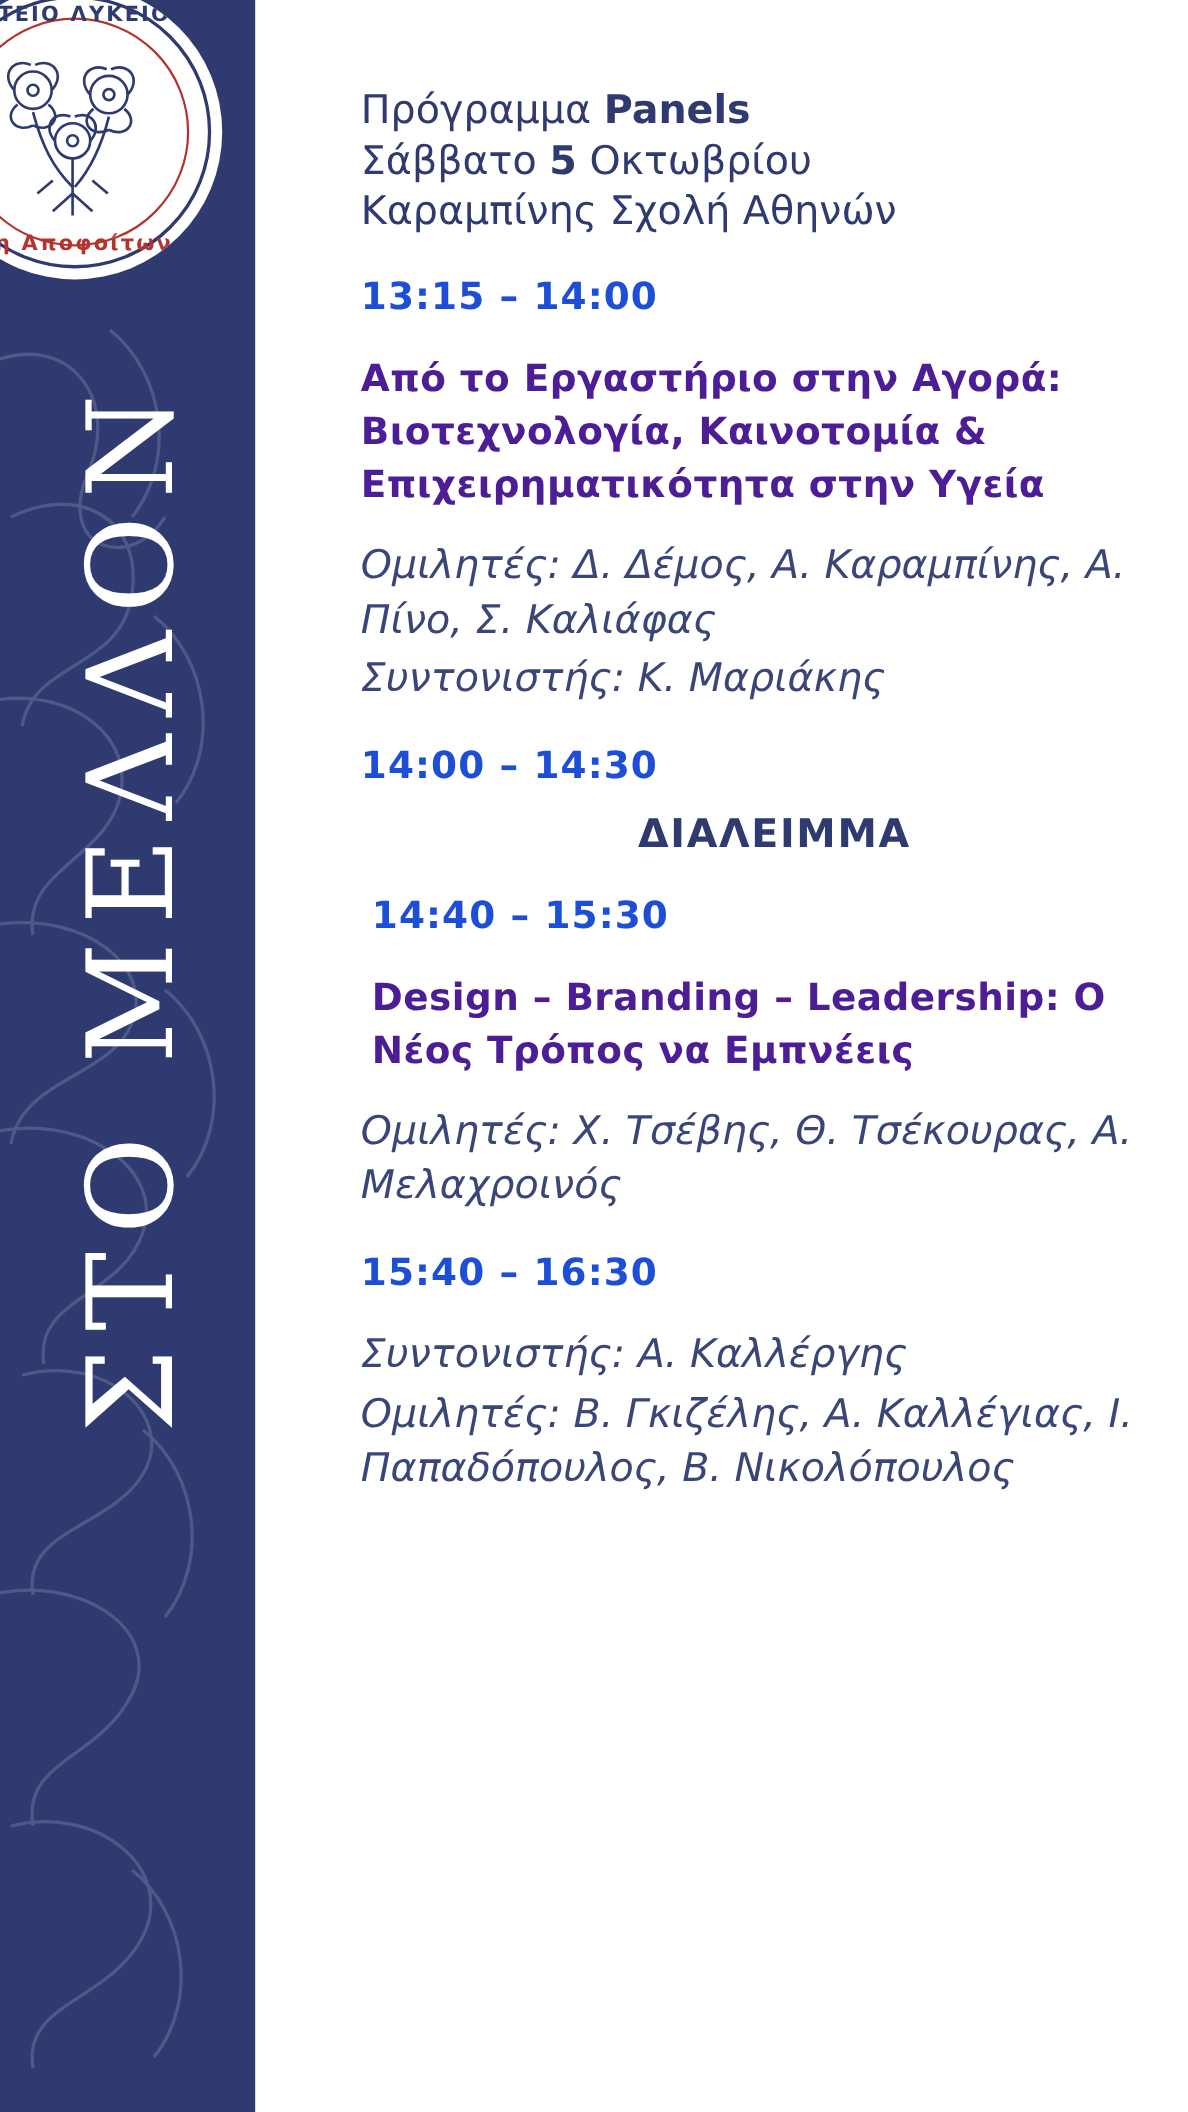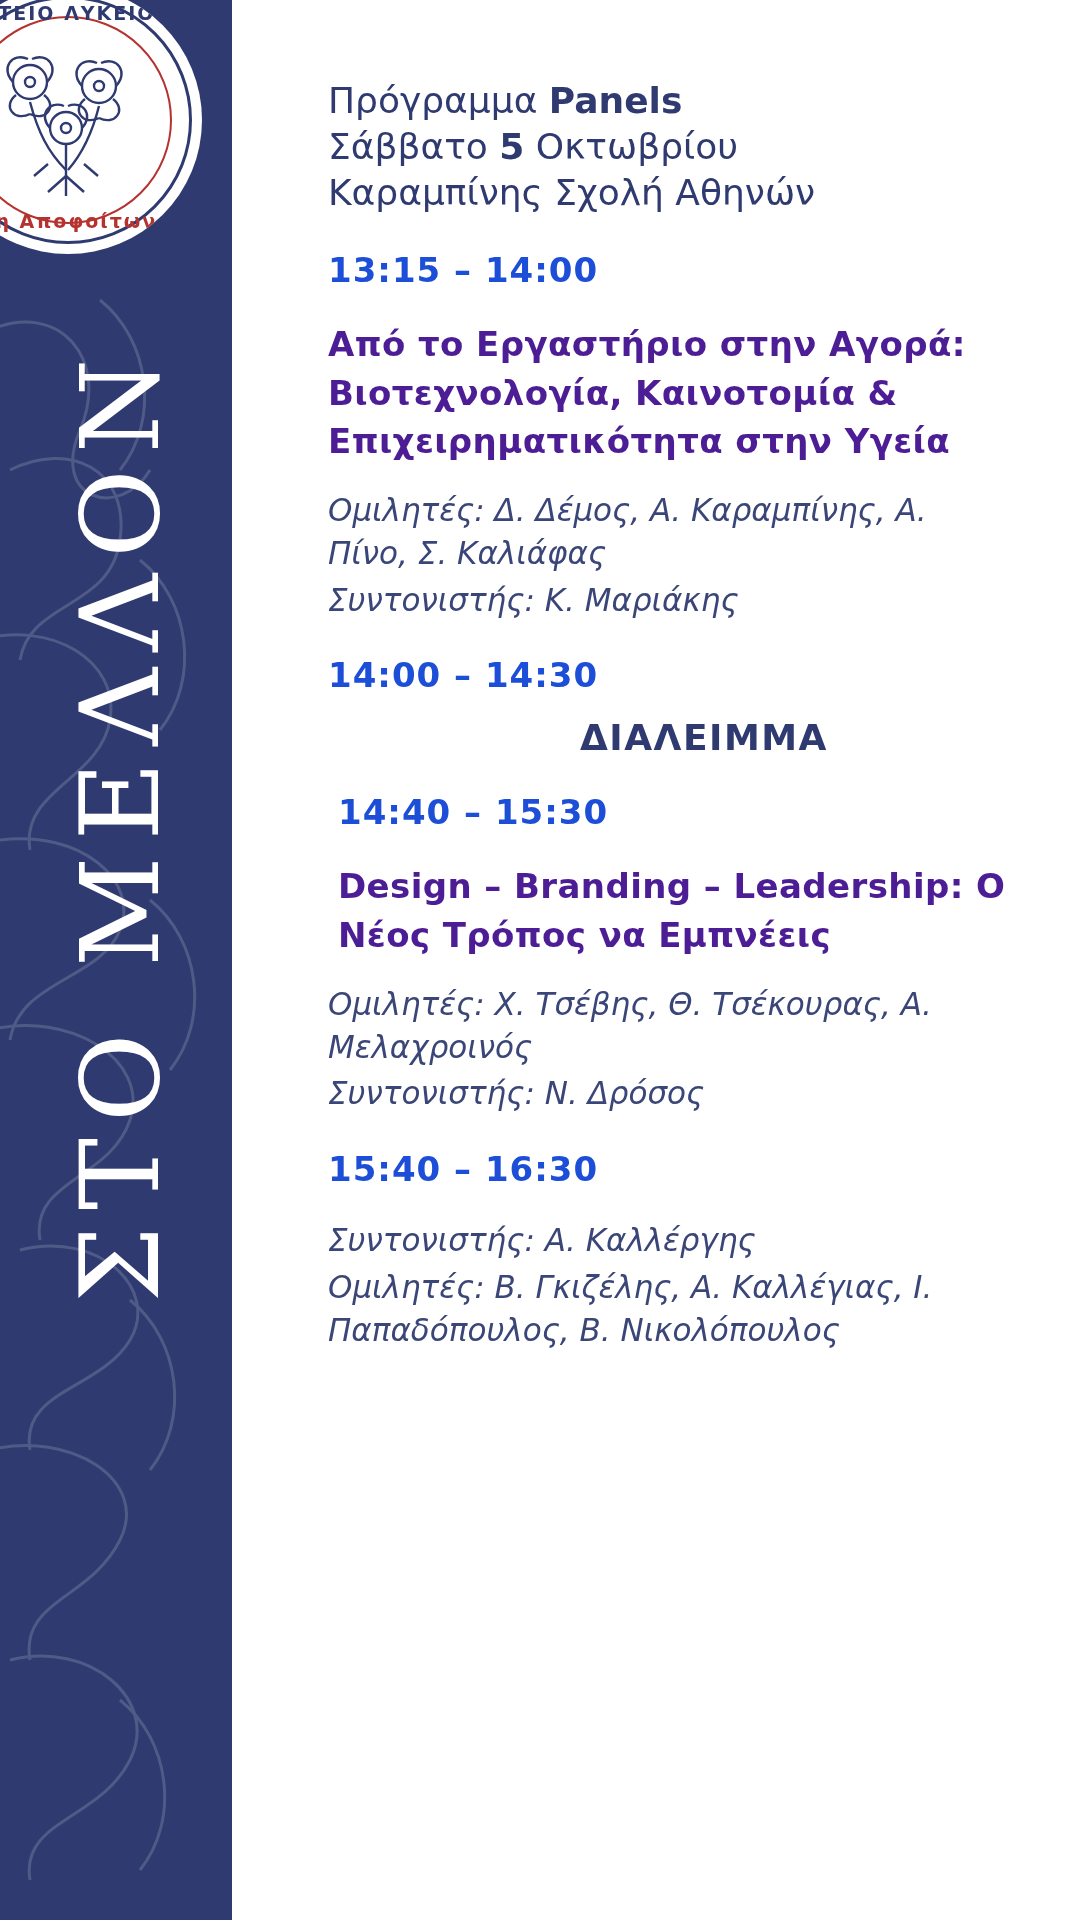--- a/index.html
+++ b/index.html
@@ -142,21 +142,21 @@
     font-weight: 700;
     line-height: 1.42;
     letter-spacing: 0.4px;
     margin-bottom: 24px;
     color: #4c1d95;
     white-space: pre-line;
   }
   .panel-title.indent { padding-left: 10px; }
 
   .people {
-    font-size: 31px;
+    font-size: 36px;
     font-style: italic;
     line-height: 1.38;
     color: #3b4678;
     white-space: pre-line;
     margin-bottom: 4px;
   }
 
   .break-label {
     font-size: 36px;
     font-weight: 700;
@@ -257,21 +257,20 @@
     <div class="time">14:00 – 14:30</div>
     <div class="break-label">ΔΙΑΛΕΙΜΜΑ</div>
   </div>
 
   <div class="slot">
     <div class="time indent">14:40 – 15:30</div>
     <div class="panel-title indent">Design – Branding – Leadership: Ο
 Νέος Τρόπος να Εμπνέεις</div>
     <div class="people">Ομιλητές: Χ. Τσέβης, Θ. Τσέκουρας, Α.
 Μελαχροινός</div>
-    <div class="people">Συντονιστής: Ν. Δρόσος</div>
   </div>
 
   <div class="slot">
     <div class="time">15:40 – 16:30</div>
     <div class="people">Συντονιστής: Α. Καλλέργης</div>
     <div class="people">Ομιλητές: Β. Γκιζέλης, Α. Καλλέγιας, Ι.
 Παπαδόπουλος, Β. Νικολόπουλος</div>
   </div>
 
 </div>

